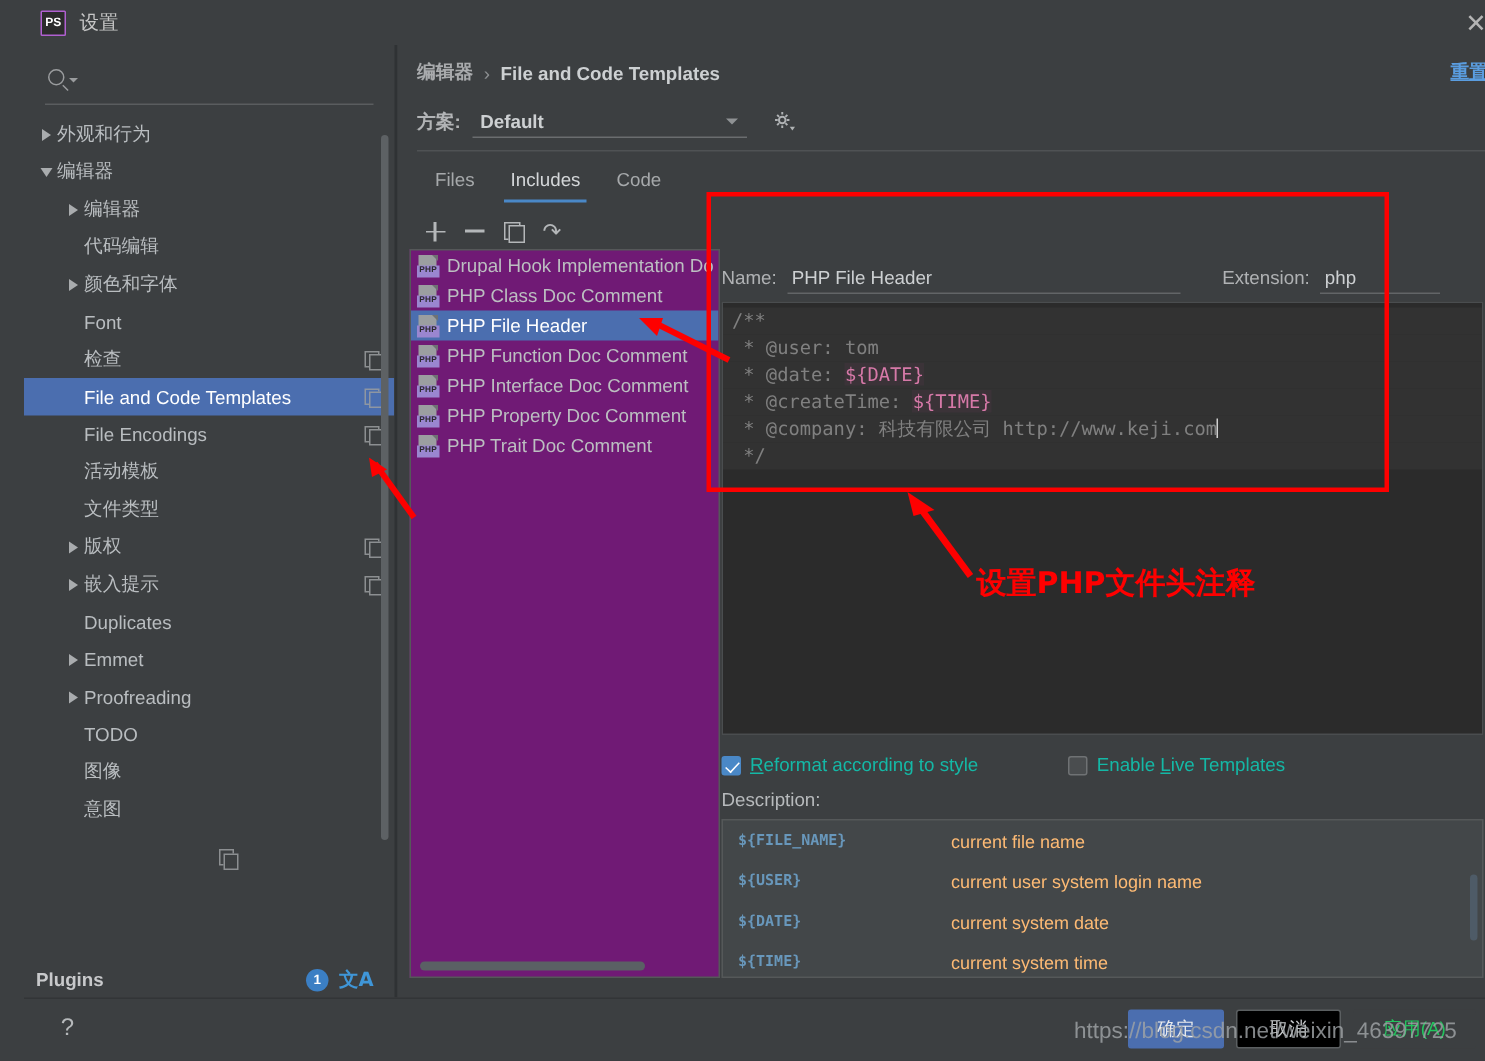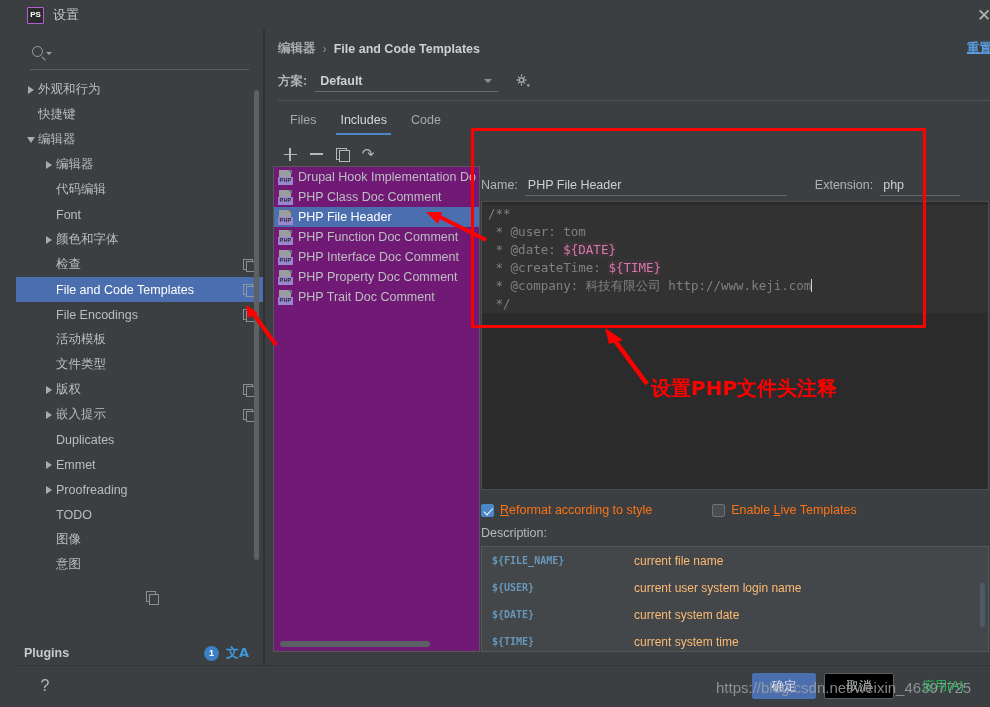--- a/index.html
+++ b/index.html
@@ -320,21 +320,21 @@
   .cbx {
     width: 13px; height: 13px; border: 1px solid #6f7274; background: #4a4d4f;
     margin-right: 6px; position: relative; flex: 0 0 13px; border-radius: 2px;
   }
   .cbx.checked { background: #4a88c7; border-color: #4a88c7; }
   .cbx.checked::after {
     content: ""; position: absolute; left: 3.5px; top: 1px;
     width: 4px; height: 7.5px; border: solid #ffffff;
     border-width: 0 1.8px 1.8px 0; transform: rotate(43deg);
   }
-  .opt-label { font-size: 12.5px; color: #f97316; }
+  .opt-label { font-size: 12.5px; color: #14b8a6; }
   .opt-label u { text-decoration: underline; }
   #opt2 { margin-left: 60px; display: flex; align-items: center; }
 
   #desc-label {
     position: absolute; left: 0; top: 360px;
     font-size: 12.5px; color: #b7babc;
   }
   #desc-panel {
     position: absolute; left: 0; top: 380px; width: 508px; height: 106px;
     background: #434749; border: 1px solid #555859; overflow: hidden;
@@ -418,42 +418,38 @@
       <span class="search-glass"></span>
       <span class="search-caret"></span>
       <input id="search-input" placeholder="" style="">
     </div>
     <div id="tree">
         <div class="tree-item" style="padding-left: 8px;">
           <span class="tw closed"></span>
           <span class="tree-label">外观和行为</span>
         </div>
         <div class="tree-item" style="padding-left: 8px;">
-          <span class="tw"></span>
-          <span class="tree-label">快捷键</span>
-        </div>
-        <div class="tree-item" style="padding-left: 8px;">
           <span class="tw open"></span>
           <span class="tree-label">编辑器</span>
         </div>
         <div class="tree-item" style="padding-left: 26px;">
           <span class="tw closed"></span>
           <span class="tree-label">编辑器</span>
         </div>
         <div class="tree-item" style="padding-left: 26px;">
           <span class="tw"></span>
           <span class="tree-label">代码编辑</span>
         </div>
         <div class="tree-item" style="padding-left: 26px;">
-          <span class="tw"></span>
-          <span class="tree-label">Font</span>
-        </div>
-        <div class="tree-item" style="padding-left: 26px;">
           <span class="tw closed"></span>
           <span class="tree-label">颜色和字体</span>
+        </div>
+        <div class="tree-item" style="padding-left: 26px;">
+          <span class="tw"></span>
+          <span class="tree-label">Font</span>
         </div>
         <div class="tree-item" style="padding-left: 26px;">
           <span class="tw"></span>
           <span class="tree-label">检查</span>
           <span class="copy-ico"></span>
         </div>
         <div class="tree-item selected" style="padding-left: 26px;">
           <span class="tw"></span>
           <span class="tree-label">File and Code Templates</span>
           <span class="copy-ico"></span>

